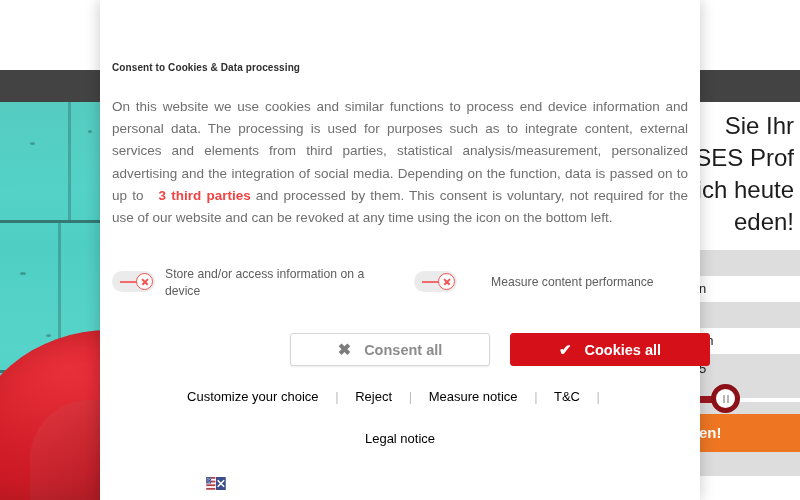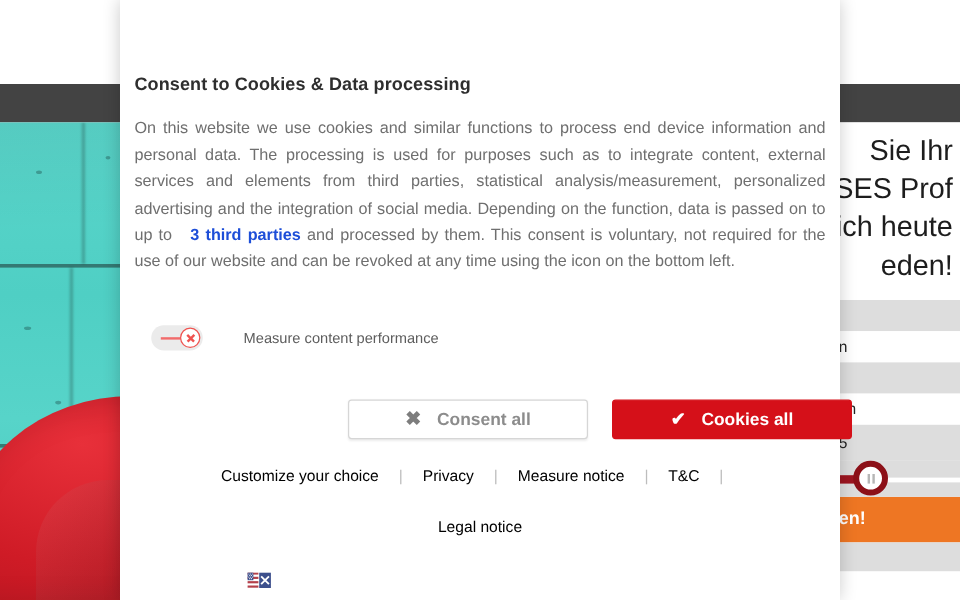--- a/index.html
+++ b/index.html
@@ -201,37 +201,37 @@
     width: 600px; height: 500px;
     background: #ffffff;
     box-shadow: 0 0 14px rgba(0,0,0,0.22);
     box-sizing: border-box;
   }
 
   .modal-title {
     position: absolute;
     left: 12px; top: 62px;
     width: 576px;
-    font-size: 15px;
+    font-size: 10px;
     font-weight: bold;
     color: #2e2e2e;
     letter-spacing: 0.1px;
   }
 
   .modal-body {
     position: absolute;
     left: 12px; top: 96px;
     width: 576px;
     font-size: 13.5px;
     line-height: 22.2px;
     color: #6f6f6f;
     text-align: justify;
   }
   .modal-body .hl {
-    color: #1d4ed8;
+    color: #ef4444;
     font-weight: bold;
     margin-left: 10px;
   }
 
   
   .toggle-grid {
     position: absolute;
     left: 12px; top: 264px;
     width: 576px;
     display: flex;
@@ -412,20 +412,30 @@
   <div class="modal">
 
     <div class="modal-title">Consent to Cookies &amp; Data processing</div>
 
     <div class="modal-body">
       <span>On this website we use cookies and similar functions to process end device information and personal data. The processing is used for purposes such as to integrate content, external services and elements from third parties, statistical analysis/measurement, personalized advertising and the integration of social media. Depending on the function, data is passed on to up to </span><span class="hl">3 third parties</span><span> and processed by them. This consent is voluntary, not required for the use of our website and can be revoked at any time using the icon on the bottom left.</span>
     </div>
 
     <div class="toggle-grid">
 
+      <div class="toggle-cell">
+        <div class="switch">
+          <div class="bar"></div>
+          <div class="knob">
+            <div class="x1"></div>
+            <div class="x2"></div>
+          </div>
+        </div>
+        <div class="toggle-label">Store and/or access information on a device</div>
+      </div>
 
       <div class="toggle-cell right">
         <div class="switch">
           <div class="bar"></div>
           <div class="knob">
             <div class="x1"></div>
             <div class="x2"></div>
           </div>
         </div>
         <div class="toggle-label">Measure content performance</div>
@@ -440,21 +450,21 @@
       </div>
       <div class="btn btn-accept">
         <span class="glyph">✔</span>
         <span>Cookies all</span>
       </div>
     </div>
 
     <div class="link-row row1">
       <a>Customize your choice</a>
       <span class="link-sep">|</span>
-      <a>Privacy</a>
+      <a>Reject</a>
       <span class="link-sep">|</span>
       <a>Measure notice</a>
       <span class="link-sep">|</span>
       <a>T&amp;C</a>
       <span class="link-sep">|</span>
     </div>
 
     <div class="link-row row2">
       <a>Legal notice</a>
     </div>

